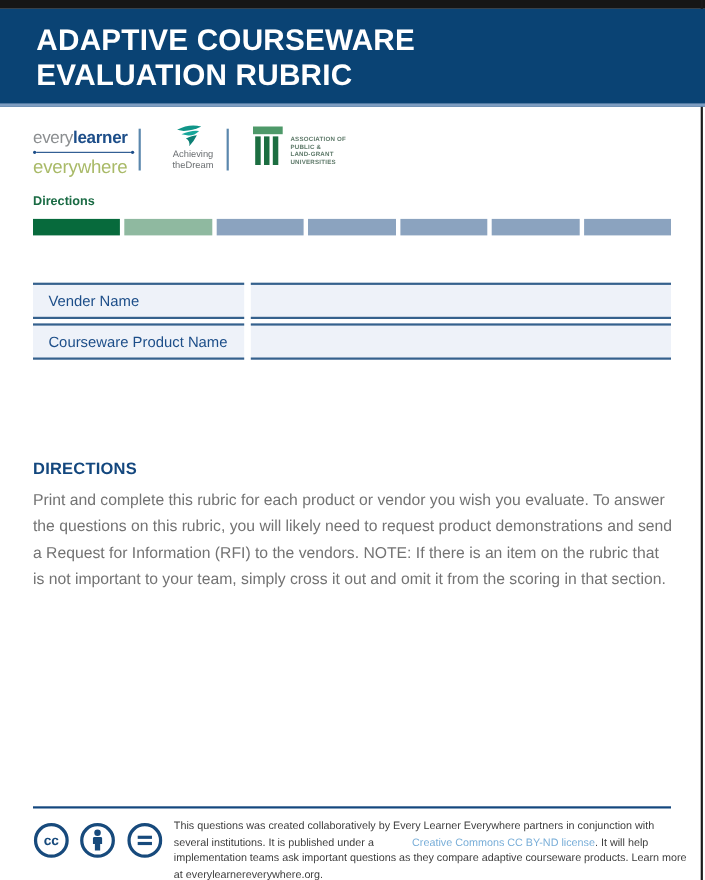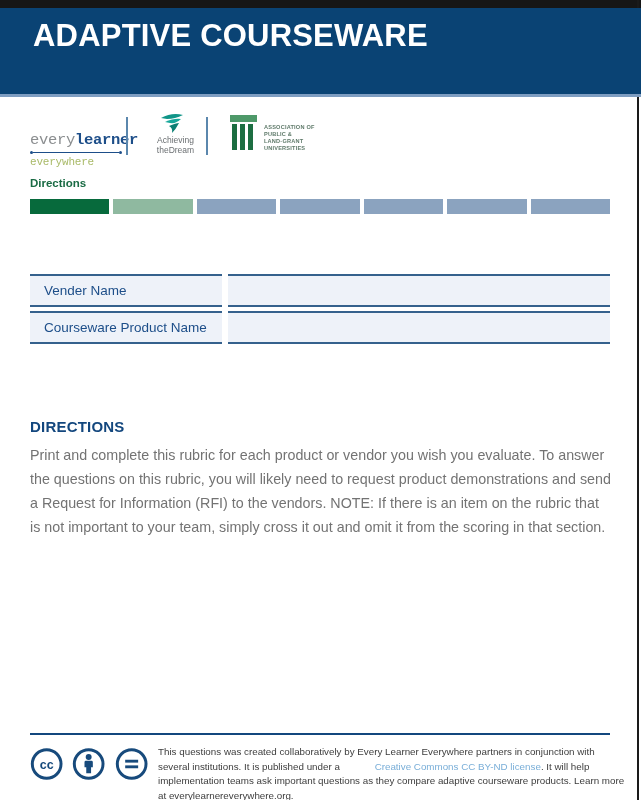--- a/index.html
+++ b/index.html
@@ -14,34 +14,34 @@
 
   .top-black-bar { position: absolute; left: 0; top: 0; width: 641px; height: 8px; background: #161616; }
   .right-edge-line { position: absolute; top: 0; right: 2px; width: 2px; height: 800px; background: #1a1a1a; }
 
   .header {
     position: absolute; left: 0; top: 8px; width: 641px; height: 89px;
     background: #0a4374; border-bottom: 3px solid #7e9dc1;
     padding: 12px 0 0 33px;
   }
   .header h1 {
-    color: #ffffff; font-size: 31px; line-height: 32px; font-weight: 700;
+    color: #ffffff; font-size: 27px; line-height: 32px; font-weight: 700;
     letter-spacing: 0.2px;
   }
 
   
   .logo-band { position: absolute; left: 30px; top: 112px; height: 50px; width: 560px; }
-  .ele-logo { position: absolute; left: 0; top: 19px; width: 92px; font-family: Liberation Mono, monospace; }
+  .ele-logo { position: absolute; left: 0; top: 5px; width: 92px; }
   .ele-line1 { font-size: 15.5px; letter-spacing: -0.3px; }
   .ele-every { color: #8b8e90; font-weight: 400; }
   .ele-learner { color: #1d4e89; font-weight: 700; }
   .ele-arrow { display: flex; align-items: center; height: 5px; margin: 1px 0 0 0; }
   .ele-arrow .dot { width: 3px; height: 3px; border-radius: 50%; background: #1d4e89; }
   .ele-arrow .line { flex: 1; height: 1px; background: #1d4e89; }
-  .ele-everywhere { color: #a9ba68; font-size: 11px; letter-spacing: -0.2px; margin-top: 1px; }
+  .ele-everywhere { color: #a9ba68; font-size: 17px; letter-spacing: -0.2px; margin-top: 1px; }
 
   .logo-divider { position: absolute; top: 5px; width: 2px; height: 38px; background: #5b87ad; }
   .divider-1 { left: 96px; }
   .divider-2 { left: 176px; }
 
   .atd-logo { position: absolute; left: 112px; top: 0; width: 60px; text-align: center; }
   .atd-icon { display: block; margin: 0 auto; }
   .atd-text { color: #6b6f72; font-size: 8.5px; line-height: 9.5px; margin-top: 2px; text-align: center; padding-left: 7px; }
 
   .aplu-logo { position: absolute; left: 200px; top: 3px; display: flex; }
@@ -56,21 +56,21 @@
     position: absolute; left: 30px; top: 177px;
     color: #1a6b44; font-size: 11.5px; font-weight: 700;
   }
   .progress-bar {
     position: absolute; left: 30px; top: 199px; width: 580px; height: 15px;
     display: flex; gap: 4px;
   }
   .progress-bar .seg { flex: 1; height: 100%; }
 
   
-  .form-table { position: absolute; left: 30px; top: 274px; width: 580px; }
+  .form-table { position: absolute; left: 30px; top: 257px; width: 580px; }
   .form-row { display: flex; gap: 6px; margin-bottom: 4px; }
   .form-label, .form-value {
     background: #eef2f9;
     border-top: 2px solid #35618d; border-bottom: 2px solid #35618d;
     height: 33px; display: flex; align-items: center;
   }
   .form-label { width: 192px; padding-left: 14px; color: #1d4e89; font-size: 13.5px; }
   .form-value { flex: 1; padding-left: 12px; color: #1d4e89; font-size: 13.5px; }
 
   
@@ -88,21 +88,21 @@
 </style>
 </head>
 <body>
 
 <div class="page">
 
   <div class="top-black-bar"></div>
   <div class="right-edge-line"></div>
 
   <div class="header">
-    <h1><span>ADAPTIVE COURSEWARE</span><br></h1>
+    <h1><span>ADAPTIVE COURSEWARE</span><br><span>EVALUATION RUBRIC</span></h1>
   </div>
 
   <div class="logo-band">
 
     <div class="ele-logo">
       <div class="ele-line1">
         <span class="ele-every">every</span><span class="ele-learner">learner</span>
       </div>
       <div class="ele-arrow">
         <span class="dot"></span>

